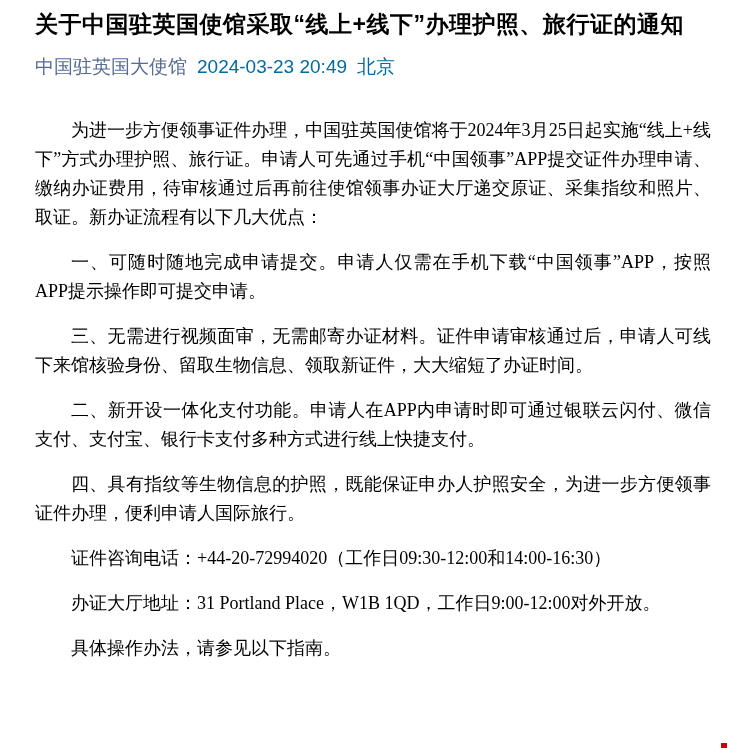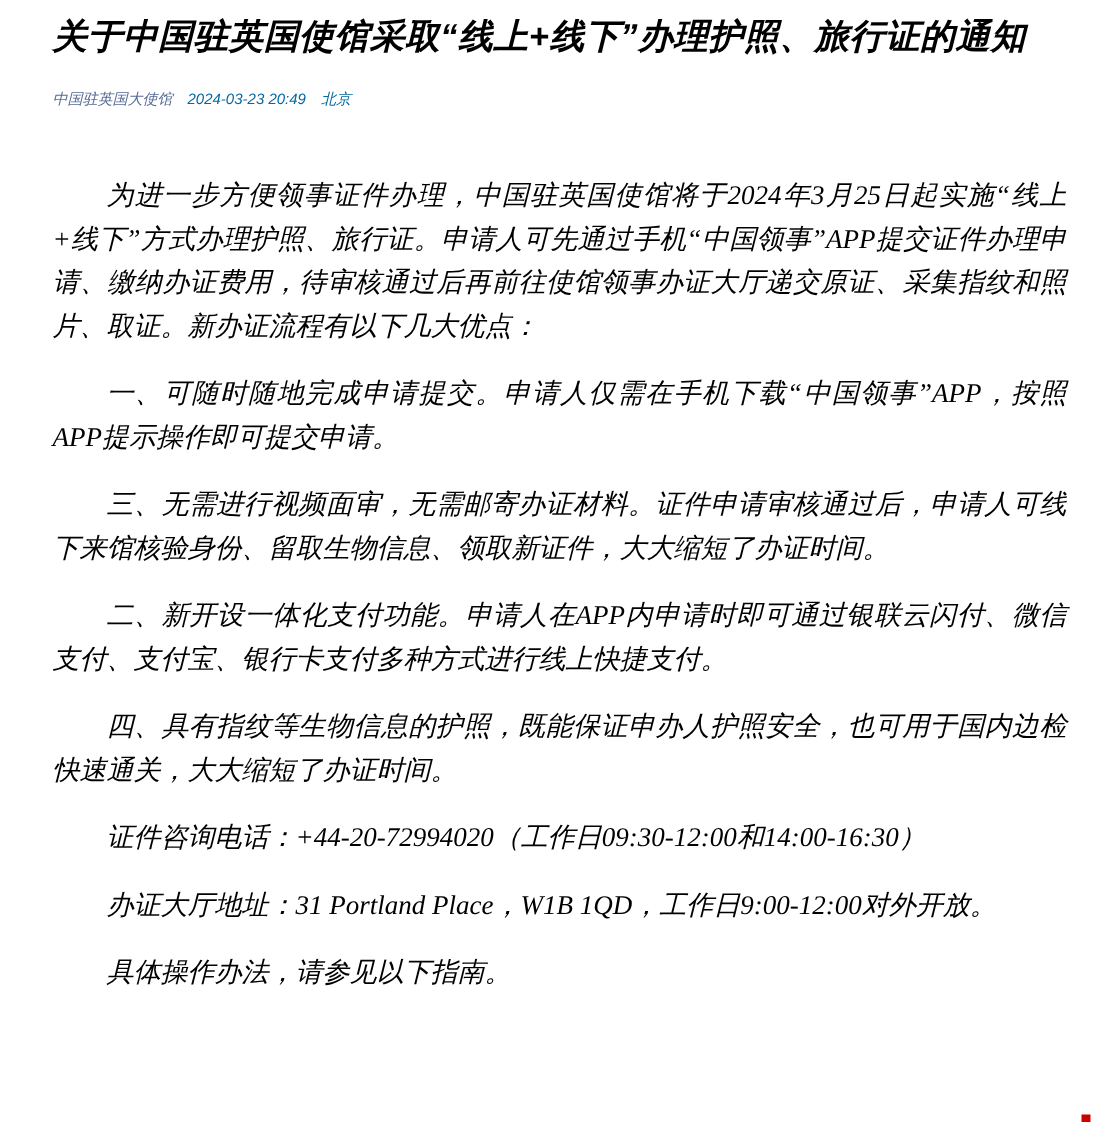--- a/index.html
+++ b/index.html
@@ -10,35 +10,34 @@
   .page {
     position: relative;
     width: 729px;
     height: 750px;
     background: #ffffff;
     overflow: hidden;
     box-sizing: border-box;
   }
   .article {
     padding: 10px 18px 0 35px;
-    font-style: italic;
   }
   .article-title {
     font-family: "Liberation Sans", "DejaVu Sans", sans-serif;
     font-weight: 700;
     font-size: 23px;
     line-height: 1.25;
     color: #000000;
     margin: 0 0 0 0;
     letter-spacing: 0.5px;
   }
   .meta-row {
     margin-top: 20px;
     font-family: "Liberation Sans", "DejaVu Sans", sans-serif;
-    font-size: 10px;
+    font-size: 19px;
     line-height: 16px;
     display: flex;
     align-items: baseline;
     gap: 10px;
     white-space: nowrap;
   }
   .account-name {
     color: #576b95;
     cursor: pointer;
     text-decoration: none;
@@ -80,21 +79,21 @@
       <span class="account-name">中国驻英国大使馆</span>
       <span class="meta-gray">2024-03-23 20:49</span>
       <span class="meta-gray">北京</span>
     </div>
 
     <div class="body-text">
       <p>为进一步方便领事证件办理，中国驻英国使馆将于2024年3月25日起实施“线上+线下”方式办理护照、旅行证。申请人可先通过手机“中国领事”APP提交证件办理申请、缴纳办证费用，待审核通过后再前往使馆领事办证大厅递交原证、采集指纹和照片、取证。新办证流程有以下几大优点：</p>
       <p>一、可随时随地完成申请提交。申请人仅需在手机下载“中国领事”APP，按照APP提示操作即可提交申请。</p>
       <p>三、无需进行视频面审，无需邮寄办证材料。证件申请审核通过后，申请人可线下来馆核验身份、留取生物信息、领取新证件，大大缩短了办证时间。</p>
       <p>二、新开设一体化支付功能。申请人在APP内申请时即可通过银联云闪付、微信支付、支付宝、银行卡支付多种方式进行线上快捷支付。</p>
-      <p>四、具有指纹等生物信息的护照，既能保证申办人护照安全，也可用于国内边检快速通关，大大缩短了办证时间。</p>
+      <p>四、具有指纹等生物信息的护照，既能保证申办人护照安全，为进一步方便领事证件办理，便利申请人国际旅行。</p>
       <p>证件咨询电话：+44-20-72994020（工作日09:30-12:00和14:00-16:30）</p>
       <p>办证大厅地址：31 Portland Place，W1B 1QD，工作日9:00-12:00对外开放。</p>
       <p>具体操作办法，请参见以下指南。</p>
     </div>
 
   </div>
 
   <div class="red-marker"></div>
 </div>
 

